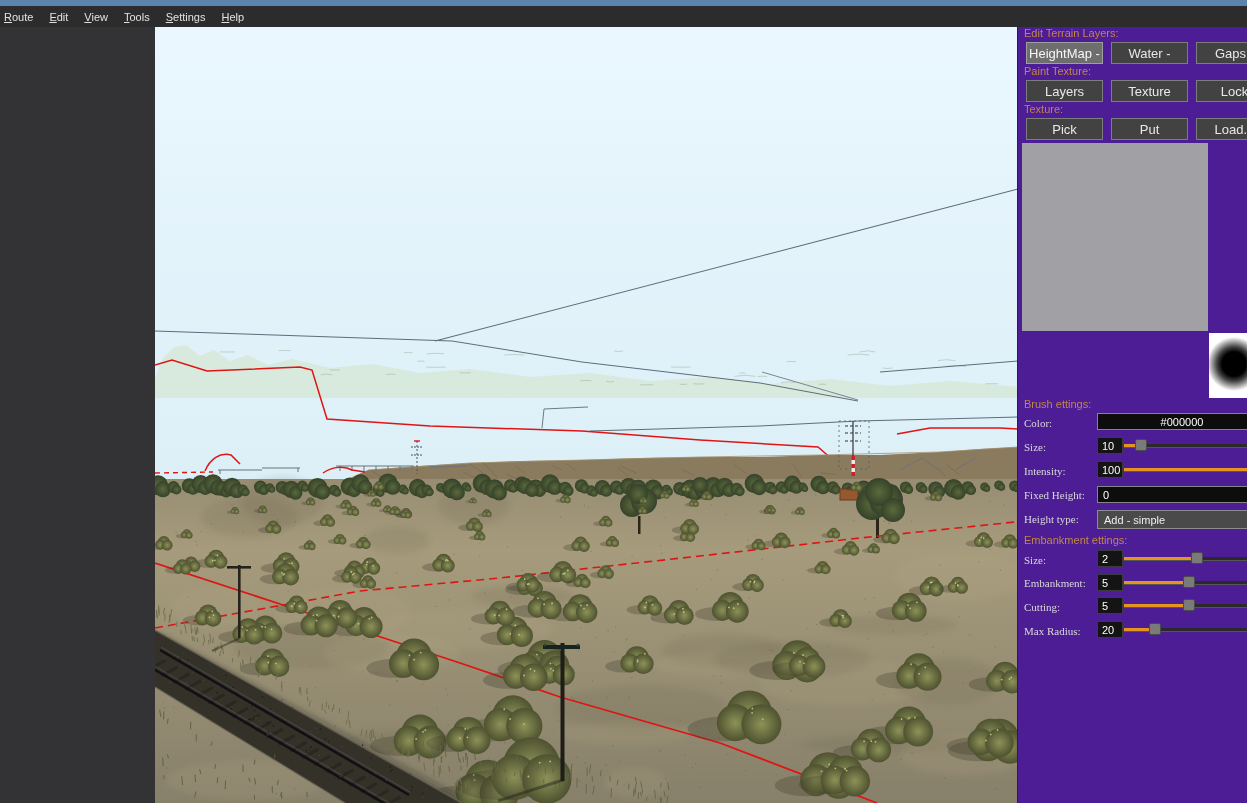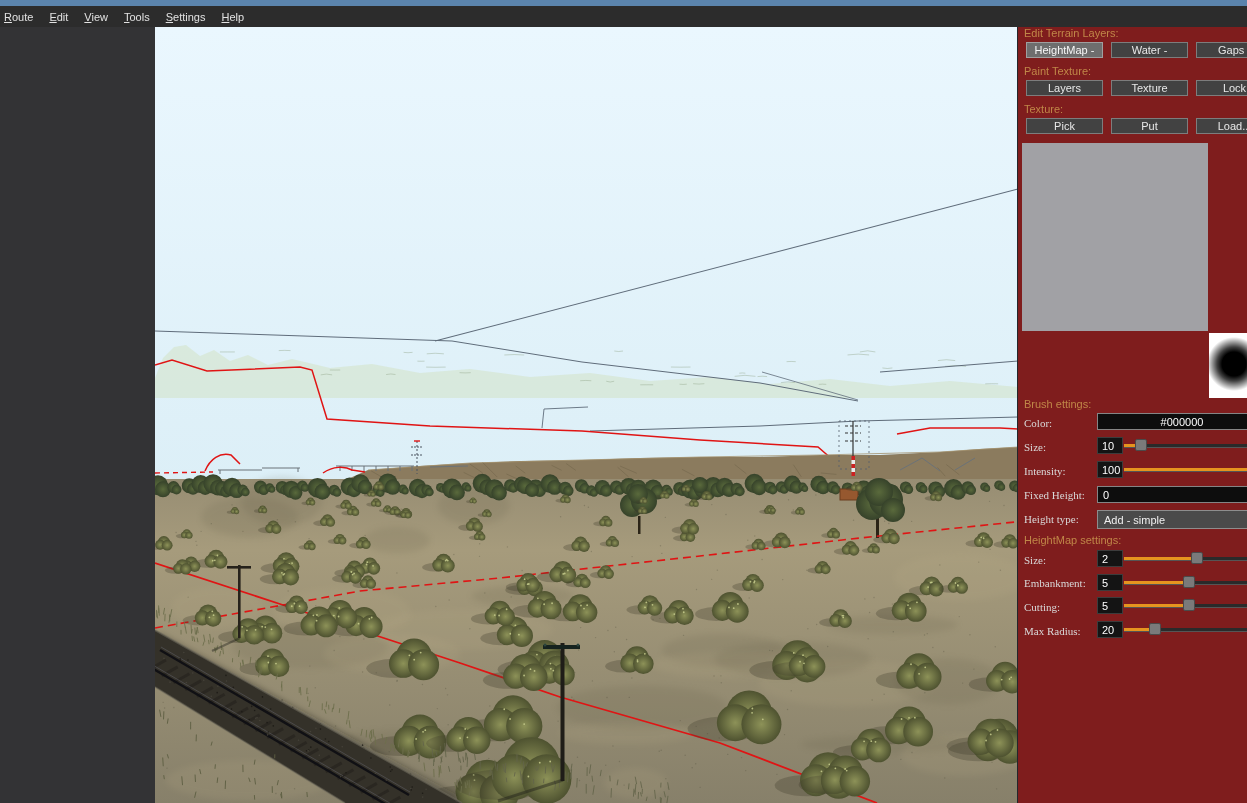--- a/index.html
+++ b/index.html
@@ -6,25 +6,25 @@
   body{width:1247px;height:803px;position:relative;overflow:hidden;
        font-family:"Liberation Sans","DejaVu Sans",sans-serif;-webkit-font-smoothing:antialiased;}
   .titlebar{position:absolute;left:0;top:0;width:1247px;height:6px;background:#5b84ad;}
   .menubar{position:absolute;left:0;top:6px;width:1247px;height:21px;background:#2c2c2c;
            display:flex;align-items:center;padding-left:3px;gap:14px;}
   .menu-item{color:#e2e2e2;font-size:11px;padding:2px 1px;cursor:default;}
   .menu-item u{text-decoration:underline;}
   .left-strip{position:absolute;left:0;top:27px;width:155px;height:776px;background:#333335;}
   .viewport{position:absolute;left:155px;top:27px;width:863px;height:776px;background:#e4f3fb;}
   .viewport svg{display:block;}
-  .panel{position:absolute;left:1018px;top:27px;width:229px;height:776px;background:#7f1d1d;overflow:hidden;}
+  .panel{position:absolute;left:1018px;top:27px;width:229px;height:776px;background:#4c1d95;overflow:hidden;}
   .sec-label{position:absolute;left:6px;font-size:11px;color:#c08748;white-space:nowrap;}
   .row-label{position:absolute;left:6px;font-size:11px;color:#d9d9d9;white-space:nowrap;font-family:Liberation Serif, serif;}
-  .btn{position:absolute;height:16px;width:77px;background:#424242;border:1px solid #7d7d7d;
-       color:#e8e8e8;font-size:11px;display:flex;align-items:center;justify-content:center;
+  .btn{position:absolute;height:22px;width:77px;background:#424242;border:1px solid #7d7d7d;
+       color:#e8e8e8;font-size:13px;display:flex;align-items:center;justify-content:center;
        box-sizing:border-box;white-space:nowrap;cursor:default;}
   .btn.active{background:#6e6e6e;border-color:#9f9f9f;color:#f7f7f7;}
   .tex-preview{position:absolute;left:4px;top:116px;width:186px;height:188px;background:#a1a1a5;}
   .brush-preview{position:absolute;left:191px;top:306px;width:56px;height:65px;background:#fff;}
   .brush-preview .blob{position:absolute;left:0;top:0;width:100%;height:100%;
        background:radial-gradient(circle at 25px 31px,#000 0 12px,rgba(0,0,0,.75) 17px,rgba(0,0,0,0) 27px);}
   .val-box{position:absolute;left:79px;width:26px;height:17px;background:#141414;border:1px solid #3c3c3c;
        color:#fff;font-size:11px;line-height:17px;padding-left:4px;box-sizing:border-box;}
   .wide-box{position:absolute;left:79px;width:170px;height:17px;background:#0d0d0d;border:1px solid #858585;
        color:#fff;font-size:11px;line-height:17px;padding-left:5px;box-sizing:border-box;}
@@ -1489,21 +1489,21 @@
     <div class="sl-fill" style="width: 100%;"></div>
 
   </div>
 
   <div class="row-label" style="top:462px">Fixed Height:</div>
   <div class="wide-box" style="top:459px">0</div>
 
   <div class="row-label" style="top:486px">Height type:</div>
   <div class="dropdown" style="top:483px">Add - simple</div>
 
-  <div class="sec-label" style="top:507px">HeightMap settings:</div>
+  <div class="sec-label" style="top:507px">Embankment ettings:</div>
 
   <div class="row-label" style="top:527px">Size:</div>
   <div class="val-box" style="top:523px">2</div>
   <div class="slider" style="top:523px">
     <div class="sl-track"></div>
     <div class="sl-fill" style="width: 52%;"></div>
     <div class="sl-handle" style="left: calc(52% - 6px);"></div>
   </div>
 
   <div class="row-label" style="top:550px">Embankment:</div>

